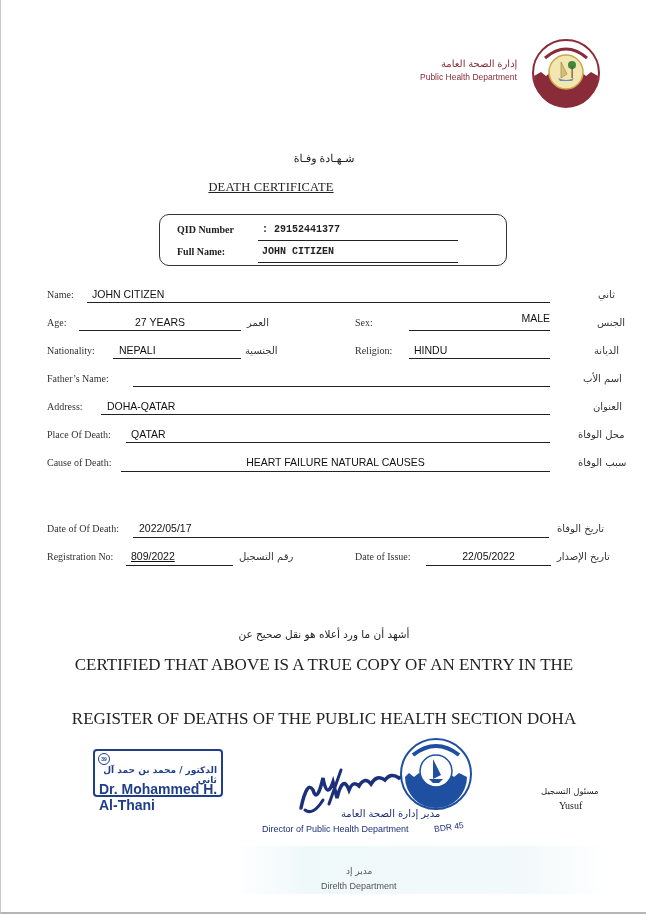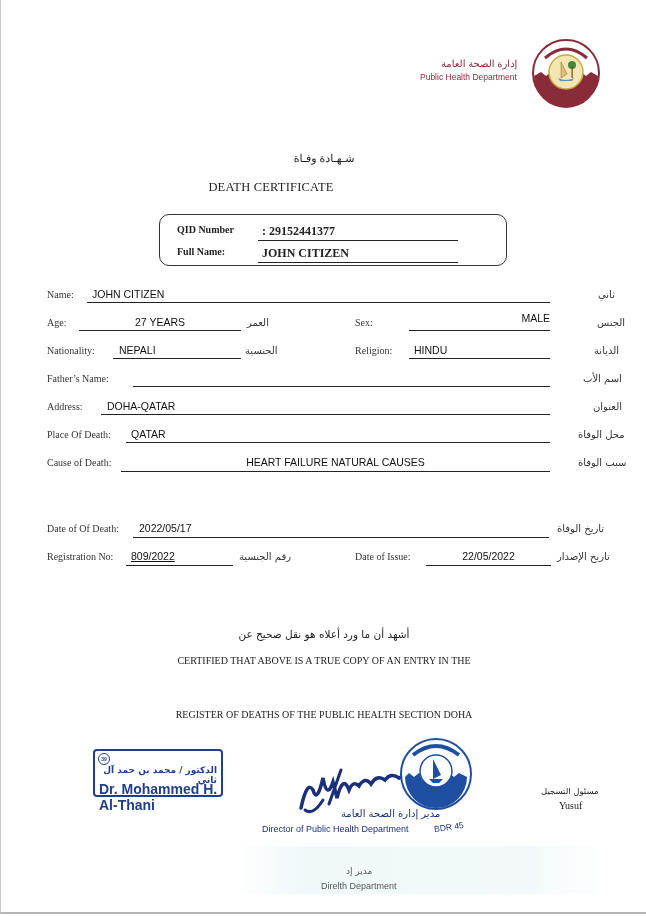--- a/index.html
+++ b/index.html
@@ -7,35 +7,35 @@
   .page { position:absolute; left:0; top:0; width:646px; height:914px; border-left:1px solid #c8c8c8; border-bottom:2px solid #b5b5b5; box-sizing:border-box; }
   .abs { position:absolute; }
   .ar { font-family:Liberation Sans, sans-serif; direction:rtl; }
 
   
   .dept-ar { left:440px; top:58px; font-size:10px; color:#8a2b3a; }
   .dept-en { left:419px; top:72px; font-size:8.5px; color:#8a2b3a; font-family:"Liberation Sans", sans-serif; }
   .logo { left:530px; top:38px; width:70px; height:70px; }
 
   .title-ar { left:0; width:646px; top:152px; text-align:center; font-size:11px; }
-  .title-en { left:0; width:540px; top:180px; text-align:center; font-size:12.5px; letter-spacing:0.2px; }
+  .title-en { left:0; width:540px; top:180px; text-align:center; font-size:12.5px; letter-spacing:0.2px;text-decoration:underline; }
 
   .idbox { left:158px; top:214px; width:348px; height:52px; border:1.5px solid #333; border-radius:10px; box-sizing:border-box; }
   .idlabel { font-weight:bold; font-size:10px; }
-  .idval { font-weight:bold; font-size:12px; }
+  .idval { font-weight:bold; font-size:10px;font-family:Liberation Mono, monospace; }
   .idline { height:1px; background:#222; }
 
   
   .lbl { font-size:10px; color:#333; }
   .val { font-size:10.5px; font-family:"Liberation Sans", sans-serif; color:#111; }
   .line { height:1px; background:#222; }
   .arlbl { font-size:10px; color:#333; font-family:"DejaVu Sans", sans-serif; }
 
   .cert { left:0; width:646px; text-align:center; }
-  .cert-en { font-size:10px; }
+  .cert-en { font-size:17px; }
   .cert-ar { font-size:10.5px; font-family:"DejaVu Sans", sans-serif; }
 
   .stamp-box { left:92px; top:749px; width:130px; height:48px; border:2px solid #1f3f8a; border-radius:4px; box-sizing:border-box; color:#1f3f8a; }
   .stamp-ar { position:absolute; right:4px; top:14px; font-size:9px; font-family:"DejaVu Sans", sans-serif; font-weight:bold; direction:rtl; }
   .stamp-en { position:absolute; left:4px; top:30px; font-size:14px; font-family:"Liberation Sans", sans-serif; font-weight:bold; }
   .stamp-num { position:absolute; left:3px; top:2px; width:10px; height:10px; border:1.5px solid #1f3f8a; border-radius:50%; font-size:5px; text-align:center; line-height:10px; font-family:"Liberation Sans", sans-serif; font-weight:bold; }
 
   .sig-dir-ar { left:340px; top:808px; font-size:10px; color:#1c2f7a; font-family:"DejaVu Sans", sans-serif; }
   .sig-dir-en { left:261px; top:824px; font-size:9px; color:#1c2f7a; font-family:"Liberation Sans", sans-serif; }
   .bdr { left:433px; top:822px; font-size:8.5px; color:#1c2f7a; font-family:"Liberation Sans", sans-serif; transform:rotate(-8deg); }
@@ -124,21 +124,21 @@
   <div class="abs arlbl ar" style="left:577px;top:457px;">سبب الوفاة</div>
 
   <div class="abs lbl" style="left:46px;top:523px;">Date of Of Death:</div>
   <div class="abs val" style="left:138px;top:522px;">2022/05/17</div>
   <div class="abs line" style="left:132px;top:537px;width:416px;"></div>
   <div class="abs arlbl ar" style="left:556px;top:523px;">تاريخ الوفاة</div>
 
   <div class="abs lbl" style="left:46px;top:551px;">Registration No:</div>
   <div class="abs val" style="left:130px;top:550px;text-decoration:underline;">809/2022</div>
   <div class="abs line" style="left:125px;top:565px;width:107px;"></div>
-  <div class="abs arlbl ar" style="left:238px;top:551px;">رقم الجنسية</div>
+  <div class="abs arlbl ar" style="left:238px;top:551px;">رقم التسجيل</div>
 
   <div class="abs lbl" style="left:354px;top:551px;">Date of Issue:</div>
   <div class="abs val" style="left:425px;top:550px;width:125px;text-align:center;">22/05/2022</div>
   <div class="abs line" style="left:425px;top:565px;width:125px;"></div>
   <div class="abs arlbl ar" style="left:556px;top:551px;">تاريخ الإصدار</div>
 
   <div class="abs cert cert-ar" style="top:628px;direction:rtl;">أشهد أن ما ورد أعلاه هو نقل صحيح عن</div>
   <div class="abs cert cert-en" style="top:655px;">CERTIFIED THAT ABOVE IS A TRUE COPY OF AN ENTRY IN THE</div>
   <div class="abs cert cert-en" style="top:709px;">REGISTER OF DEATHS OF THE PUBLIC HEALTH SECTION DOHA</div>
 

